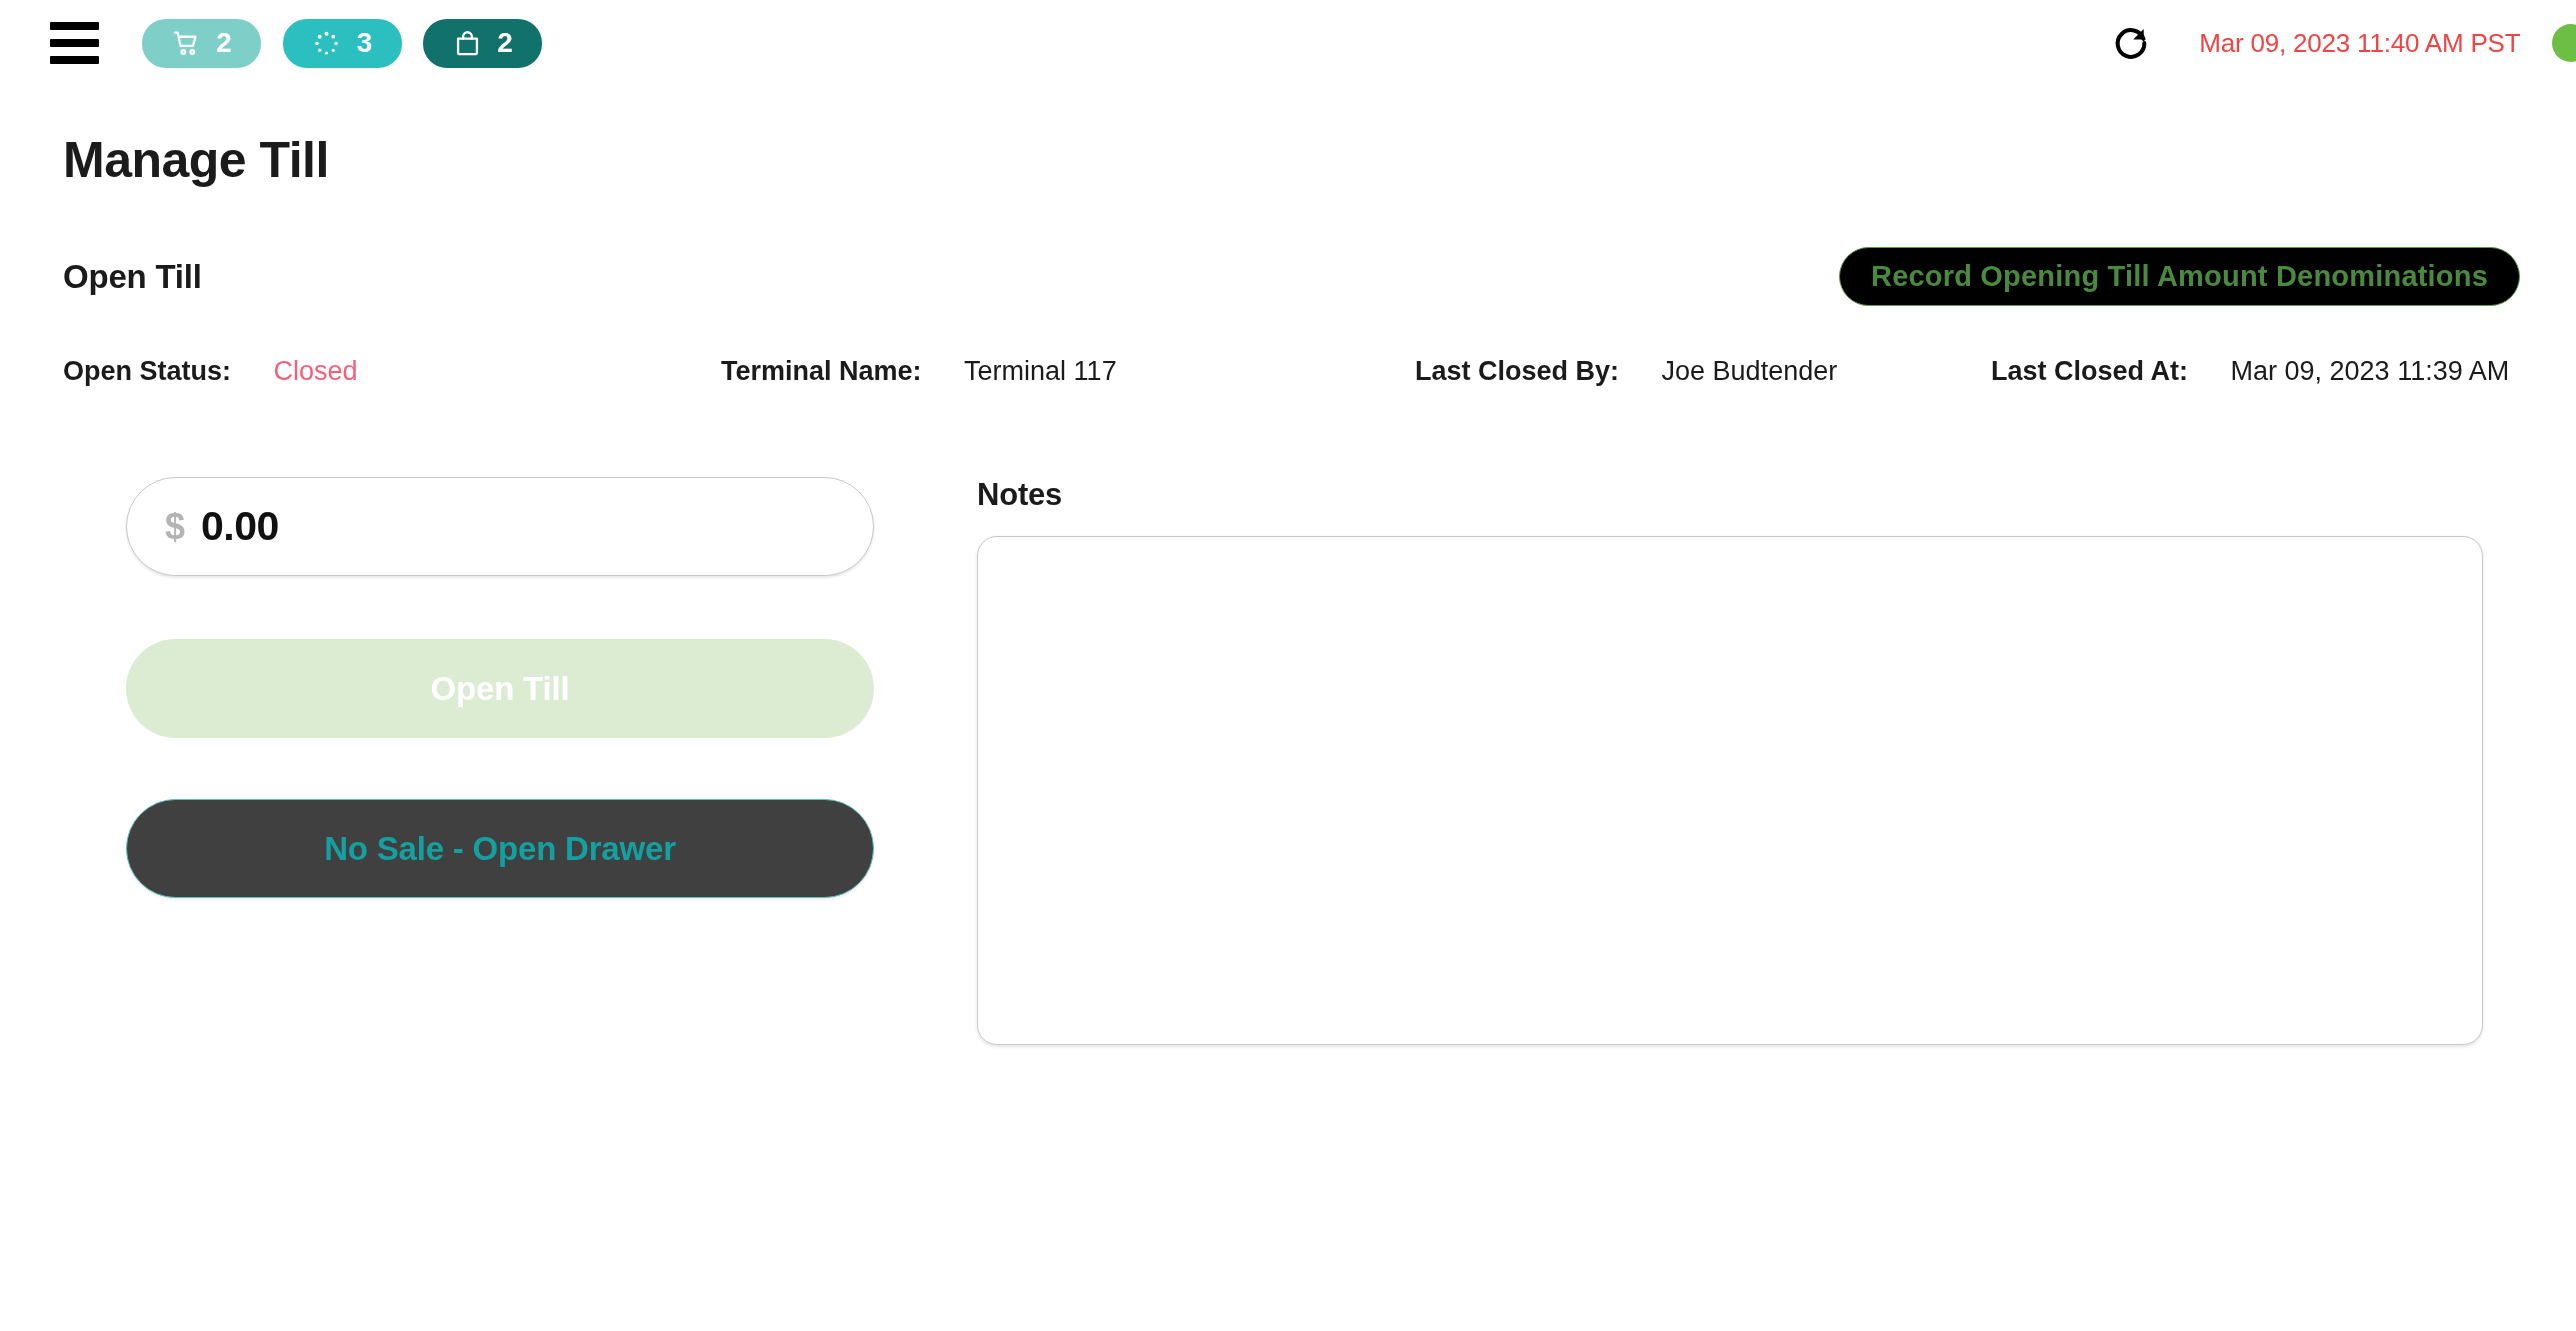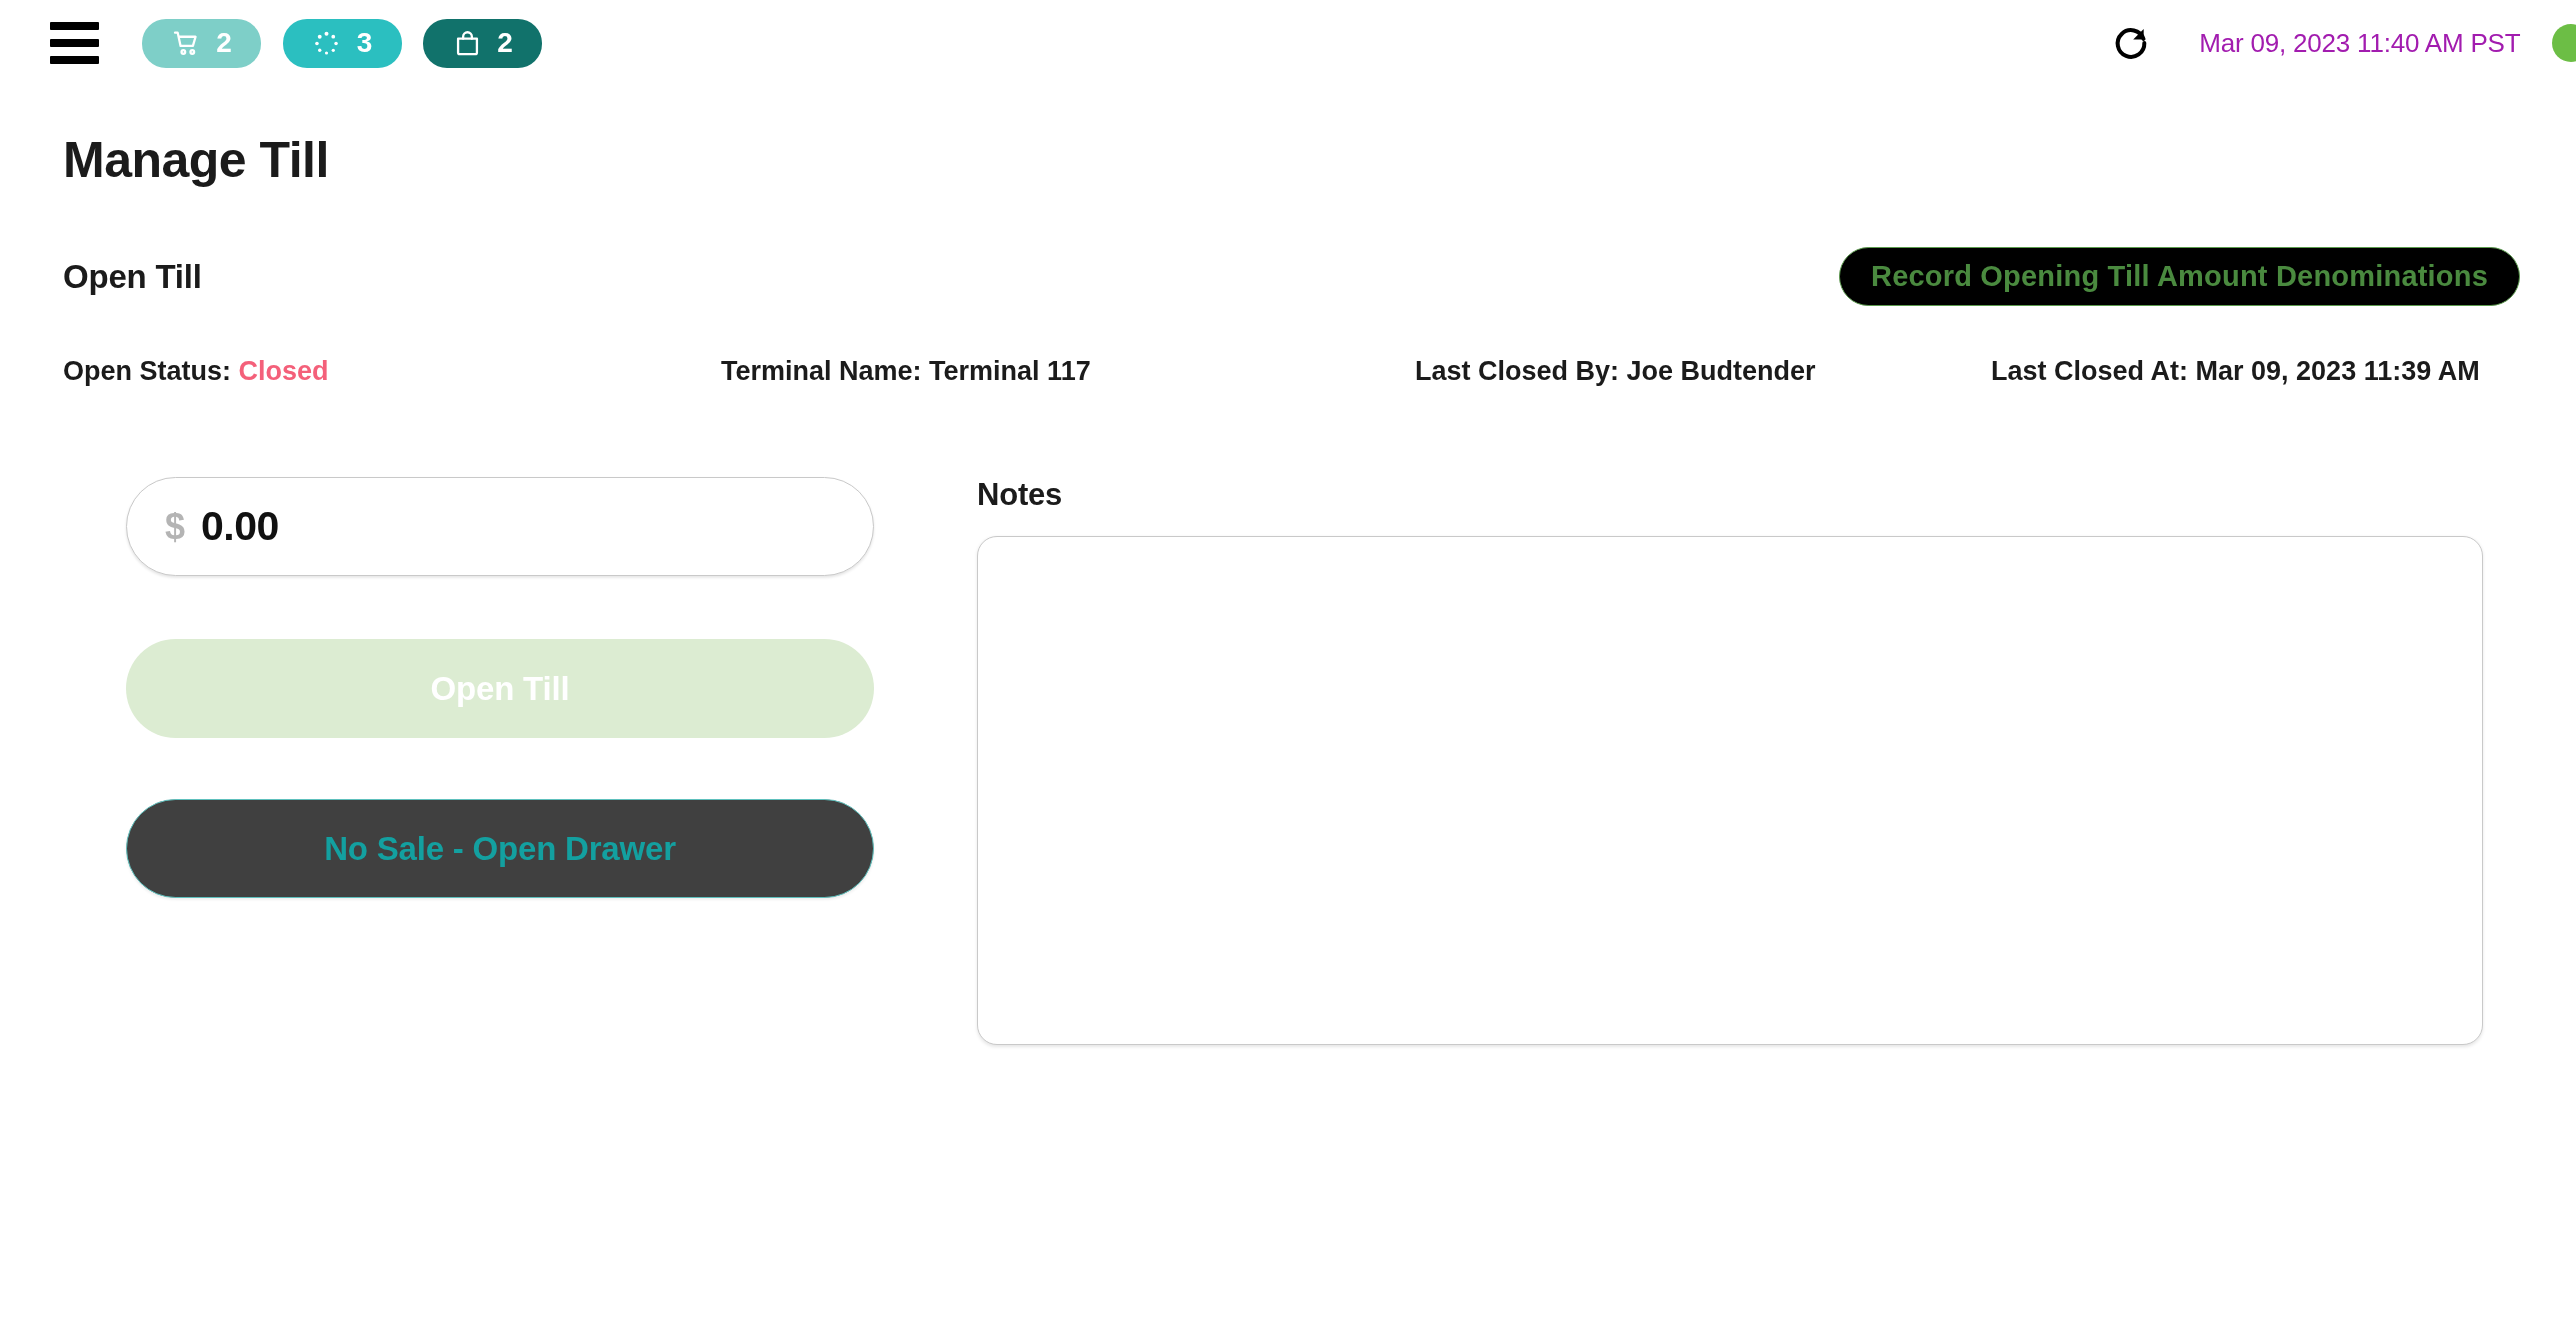--- a/index.html
+++ b/index.html
@@ -91,21 +91,21 @@
     width: 50px;
     height: 50px;
     display: flex;
     align-items: center;
     justify-content: center;
     cursor: pointer;
     margin-right: 43px;
   }
   .stamp {
     font-size: 26px;
-    color: #a21caf;
+    color: #ef4444;
     white-space: nowrap;
     letter-spacing: -0.2px;
   }
   .status-dot {
     width: 38px;
     height: 38px;
     border-radius: 50%;
     background: #6cbe45;
     margin-left: 32px;
     margin-right: -14.4px;
@@ -158,21 +158,21 @@
   }
 
   .meta-row {
     display: flex;
     align-items: center;
     margin-top: 50px;
     font-size: 27px;
   }
   .meta-item { white-space: nowrap; }
   .meta-item .lbl { font-weight: bold; }
-  .meta-item .val { font-weight: bold; }
+  .meta-item .val { font-weight: normal; margin-left: 35px; }
   .meta-item .val.closed { color: #f4607a; }
   .m1 { width: 658px; }
   .m2 { width: 694px; }
   .m3 { width: 576px; }
 
   
   .form-area {
     display: flex;
     margin-top: 90px;
     align-items: flex-start;

